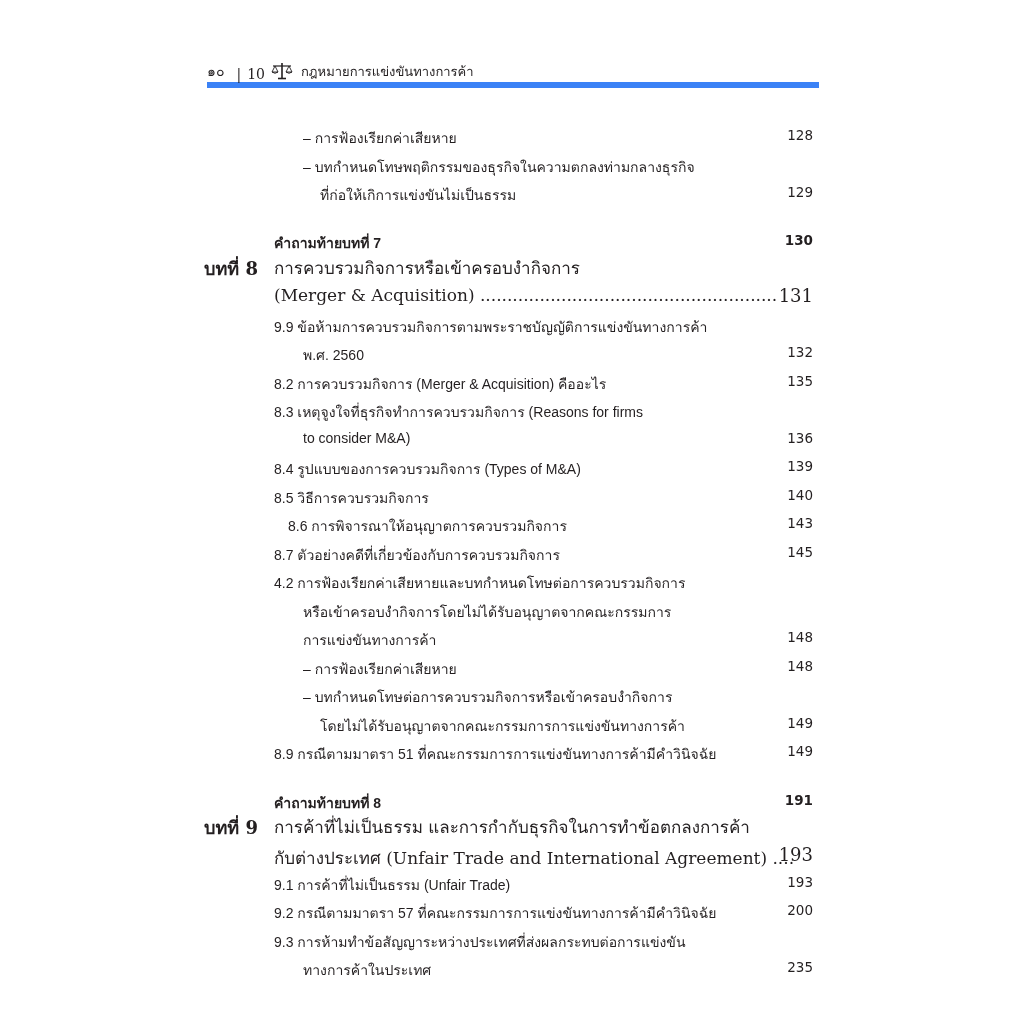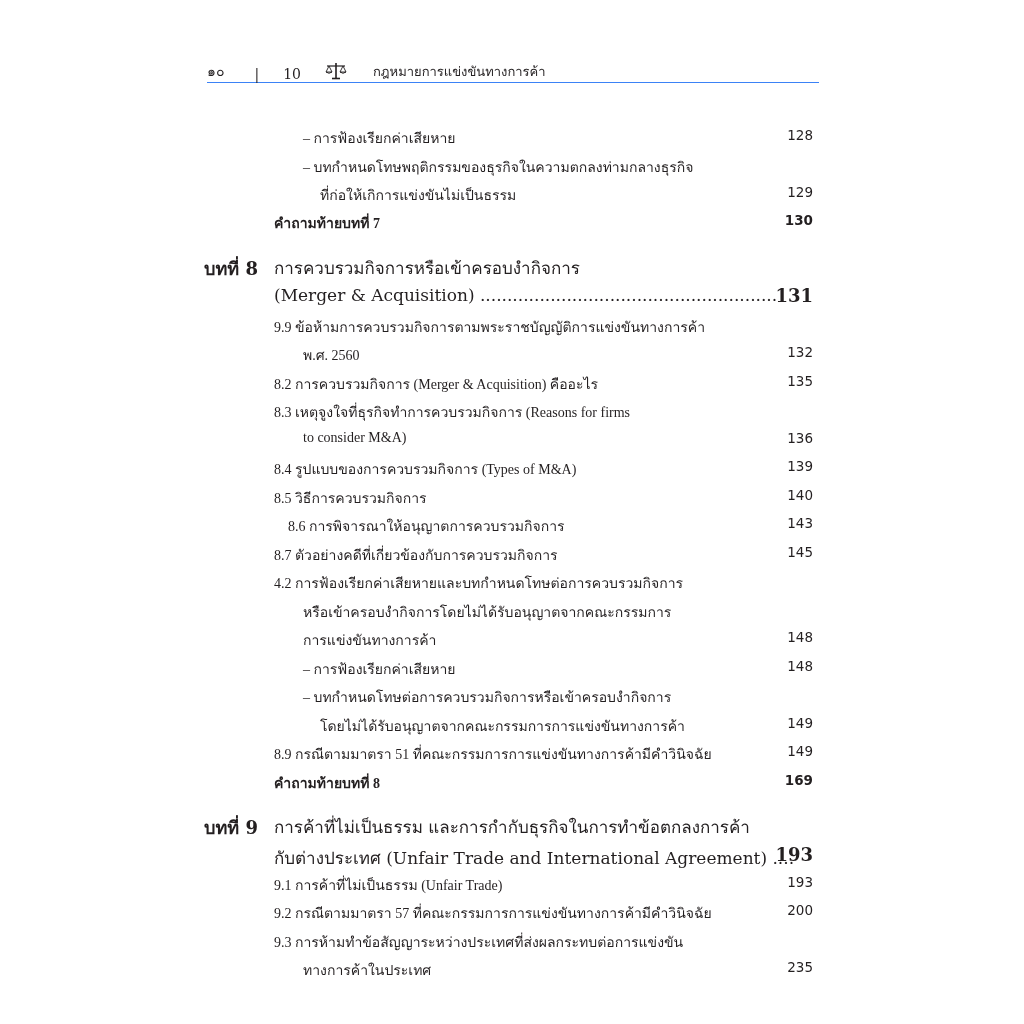--- a/index.html
+++ b/index.html
@@ -1,29 +1,29 @@
 <!DOCTYPE html>
 <html><head>
   <meta charset="utf-8">
   <style>
     html, body { margin: 0; padding: 0; background: #ffffff; }
     body { width: 1024px; height: 1024px; position: relative; overflow: hidden; color: #231f20; }
-    .header { position: absolute; left: 207px; top: 60px; width: 612px; height: 22px; border-bottom: 1px solid #3b82f6; display: flex; align-items: flex-end; font-family: "DejaVu Serif", serif; font-size: 14px; gap: 18px; }
+    .header { position: absolute; left: 207px; top: 60px; width: 612px; height: 22px; border-bottom: 6px solid #3b82f6; display: flex; align-items: flex-end; font-family: "DejaVu Serif", serif; font-size: 14px; }
     .header .thai-num { margin-right: 6px; }
     .header .sep { margin: 0 6px; }
     .header .scale { width: 22px; height: 18px; margin: 0 8px 2px 6px; }
     .header .title { font-family: Liberation Serif, serif; font-size: 13px; }
     .toc { position: absolute; left: 0; top: 0; width: 1024px; }
     .row { position: absolute; left: 0; width: 1024px; }
-    .sans { font-family: Liberation Serif, serif; font-size: 14px; text-align: center; }
+    .sans { font-family: Liberation Sans, sans-serif; font-size: 14px; text-align: center; }
     .page { position: absolute; right: 211px; font-family: "DejaVu Sans", sans-serif; font-size: 13.5px; }
-    .bold { font-weight: bold; }
+    .bold { font-weight: bold; margin-top: 20px; }
     .chap-label { position: absolute; left: 204px; font-family: "DejaVu Serif", serif; font-weight: bold; font-size: 18px; }
     .chap-title { position: absolute; left: 274px; font-family: "DejaVu Serif", serif; font-weight: normal; font-size: 17px; white-space: nowrap; }
-    .chap-page { position: absolute; right: 211px; font-family: "DejaVu Serif", serif; font-weight: bold; font-size: 18px; }
+    .chap-page { position: absolute; right: 211px; font-family: "DejaVu Serif", serif; font-weight: normal; font-size: 18px; }
     .text { position: absolute; white-space: nowrap; }
   </style>
 </head>
 <body>
 
 <div class="header">
   <span class="thai-num">๑๐</span>
   <span class="sep">|</span>
   <span>10</span>
   <span class="scale">
@@ -121,21 +121,21 @@
   <div class="row" style="top:715px">
     <span class="text sans" style="left:320px">โดยไม่ได้รับอนุญาตจากคณะกรรมการการแข่งขันทางการค้า</span>
     <span class="page">149</span>
   </div>
   <div class="row" style="top:743px">
     <span class="text sans" style="left:274px">8.9  กรณีตามมาตรา 51 ที่คณะกรรมการการแข่งขันทางการค้ามีคำวินิจฉัย</span>
     <span class="page">149</span>
   </div>
   <div class="row" style="top:772px">
     <span class="text sans bold" style="left:274px">คำถามท้ายบทที่ 8</span>
-    <span class="page bold">169</span>
+    <span class="page bold">191</span>
   </div>
 
   <div class="row" style="top:813px">
     <span class="chap-label">บทที่ 9</span>
     <span class="chap-title">การค้าที่ไม่เป็นธรรม และการกำกับธุรกิจในการทำข้อตกลงการค้า</span>
   </div>
   <div class="row" style="top:844px">
     <span class="chap-title">กับต่างประเทศ (Unfair Trade and International Agreement) ....</span>
     <span class="chap-page">193</span>
   </div>

